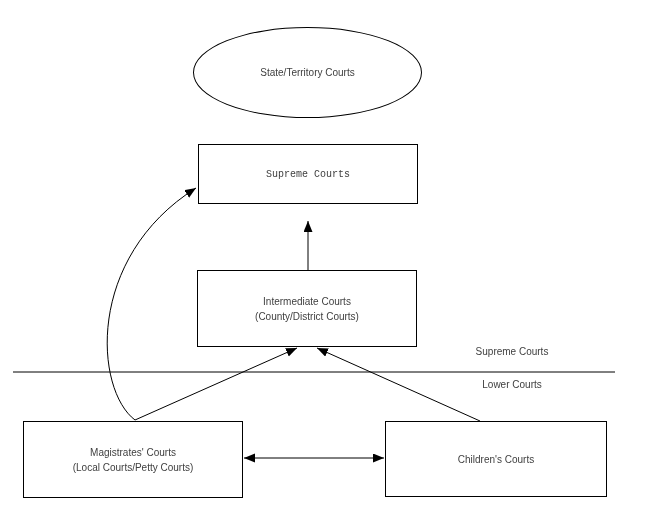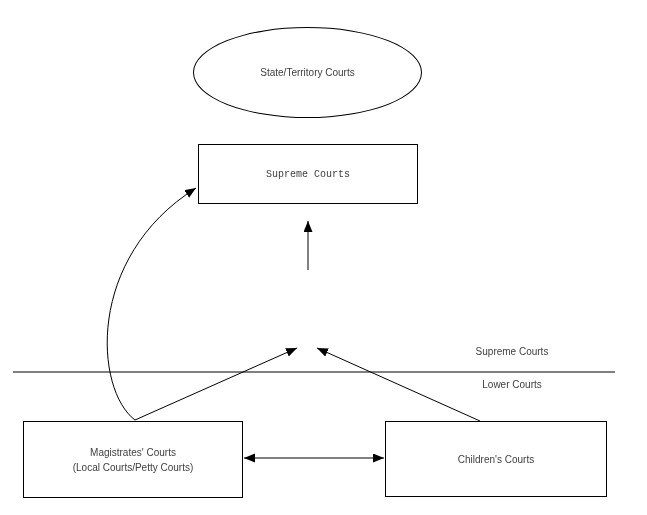--- a/index.html
+++ b/index.html
@@ -57,20 +57,24 @@
 <div class="canvas">
 
   <div class="node ellipse node-state-territory">
     <span>State/Territory Courts</span>
   </div>
 
   <div class="node node-supreme">
     <span>Supreme Courts</span>
   </div>
 
+  <div class="node node-intermediate">
+    <span>Intermediate Courts</span>
+    <span>(County/District Courts)</span>
+  </div>
 
   <div class="node node-childrens">
     <span>Children's Courts</span>
   </div>
 
   <div class="node node-magistrates">
     <span>Magistrates' Courts</span>
     <span>(Local Courts/Petty Courts)</span>
   </div>
 

